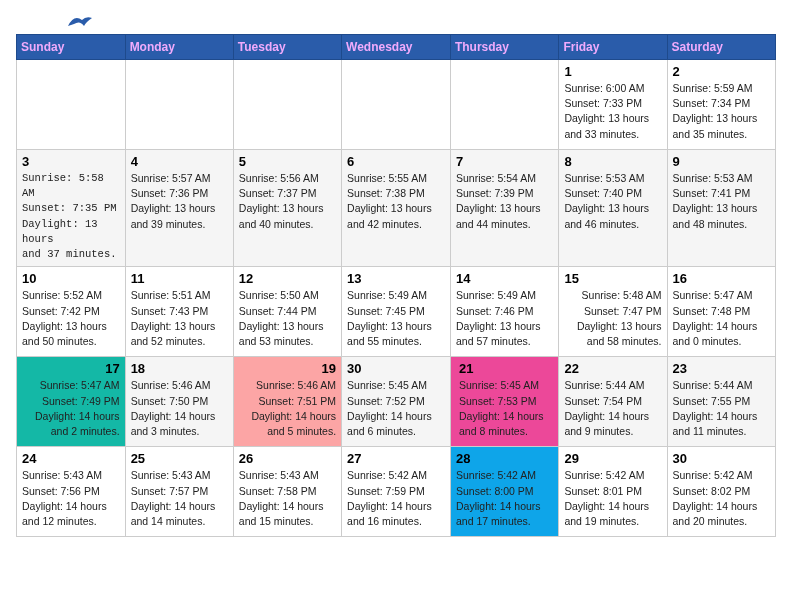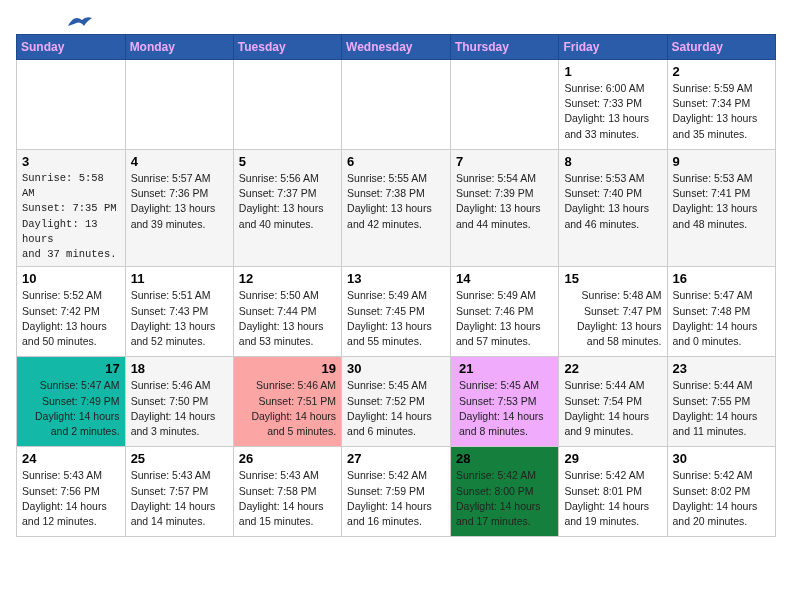--- a/index.html
+++ b/index.html
@@ -261,21 +261,21 @@
 Daylight: 14 hours
 and 5 minutes.</div>
         </td>
         <td style="background: rgb(245, 245, 245);">
           <span class="day-number">30</span>
           <div class="day-info" style="white-space: pre-line;">Sunrise: 5:45 AM
 Sunset: 7:52 PM
 Daylight: 14 hours
 and 6 minutes.</div>
         </td>
-        <td style="background: #f0abfc; padding-left: 8px;">
+        <td style="background: #ec4899; padding-left: 8px;">
           <span class="day-number">21</span>
           <div class="day-info" style="white-space: pre-line;">Sunrise: 5:45 AM
 Sunset: 7:53 PM
 Daylight: 14 hours
 and 8 minutes.</div>
         </td>
         <td style="background: rgb(245, 245, 245);">
           <span class="day-number">22</span>
           <div class="day-info" style="white-space: pre-line;">Sunrise: 5:44 AM
 Sunset: 7:54 PM
@@ -312,21 +312,21 @@
 Daylight: 14 hours
 and 15 minutes.</div>
         </td>
         <td style="background: rgb(255, 255, 255);">
           <span class="day-number">27</span>
           <div class="day-info" style="white-space: pre-line;">Sunrise: 5:42 AM
 Sunset: 7:59 PM
 Daylight: 14 hours
 and 16 minutes.</div>
         </td>
-        <td style="background: #15803d;">
+        <td style="background: #0ea5e9;">
           <span class="day-number">28</span>
           <div class="day-info" style="white-space: pre-line;">Sunrise: 5:42 AM
 Sunset: 8:00 PM
 Daylight: 14 hours
 and 17 minutes.</div>
         </td>
         <td style="background: rgb(255, 255, 255);">
           <span class="day-number">29</span>
           <div class="day-info" style="white-space: pre-line;">Sunrise: 5:42 AM
 Sunset: 8:01 PM

